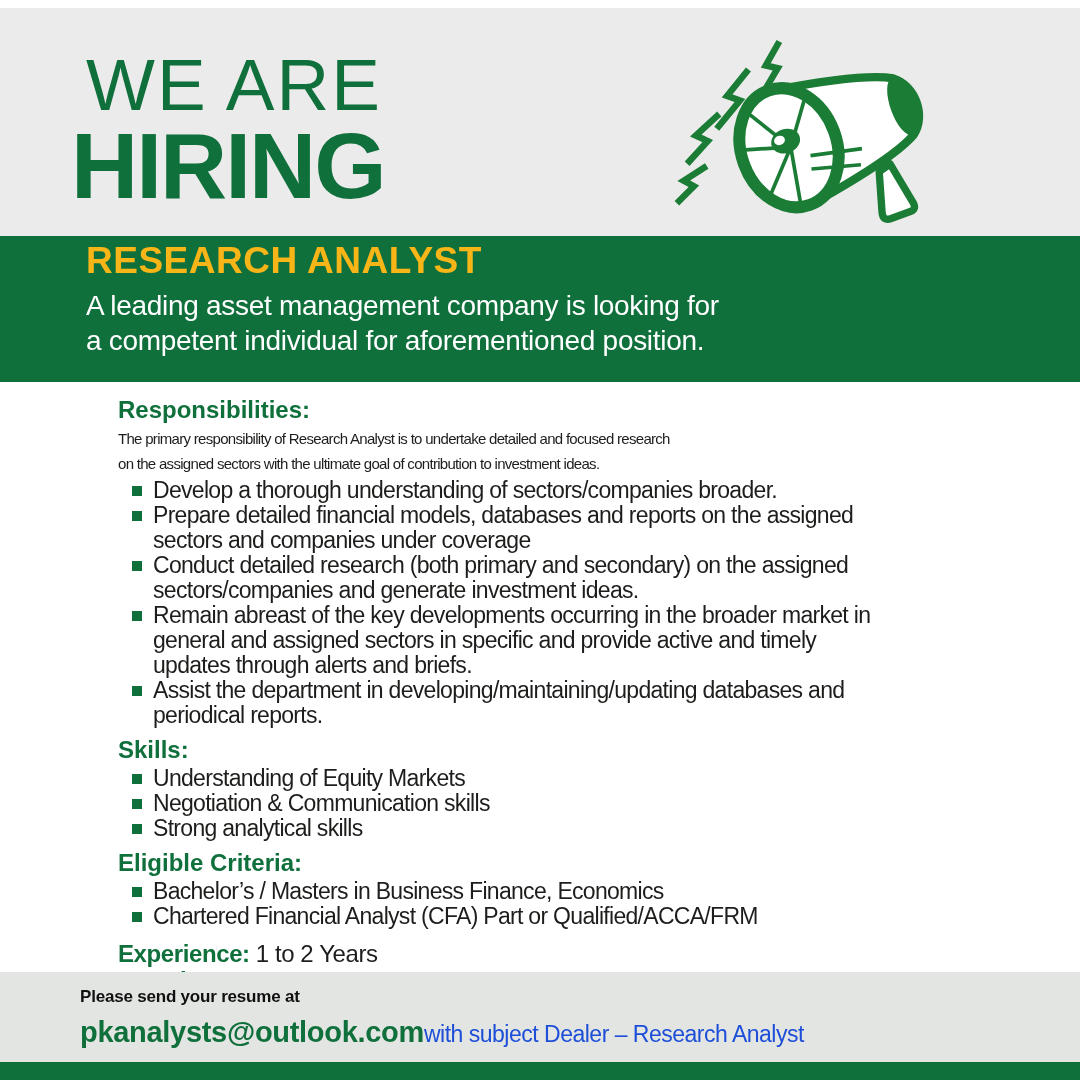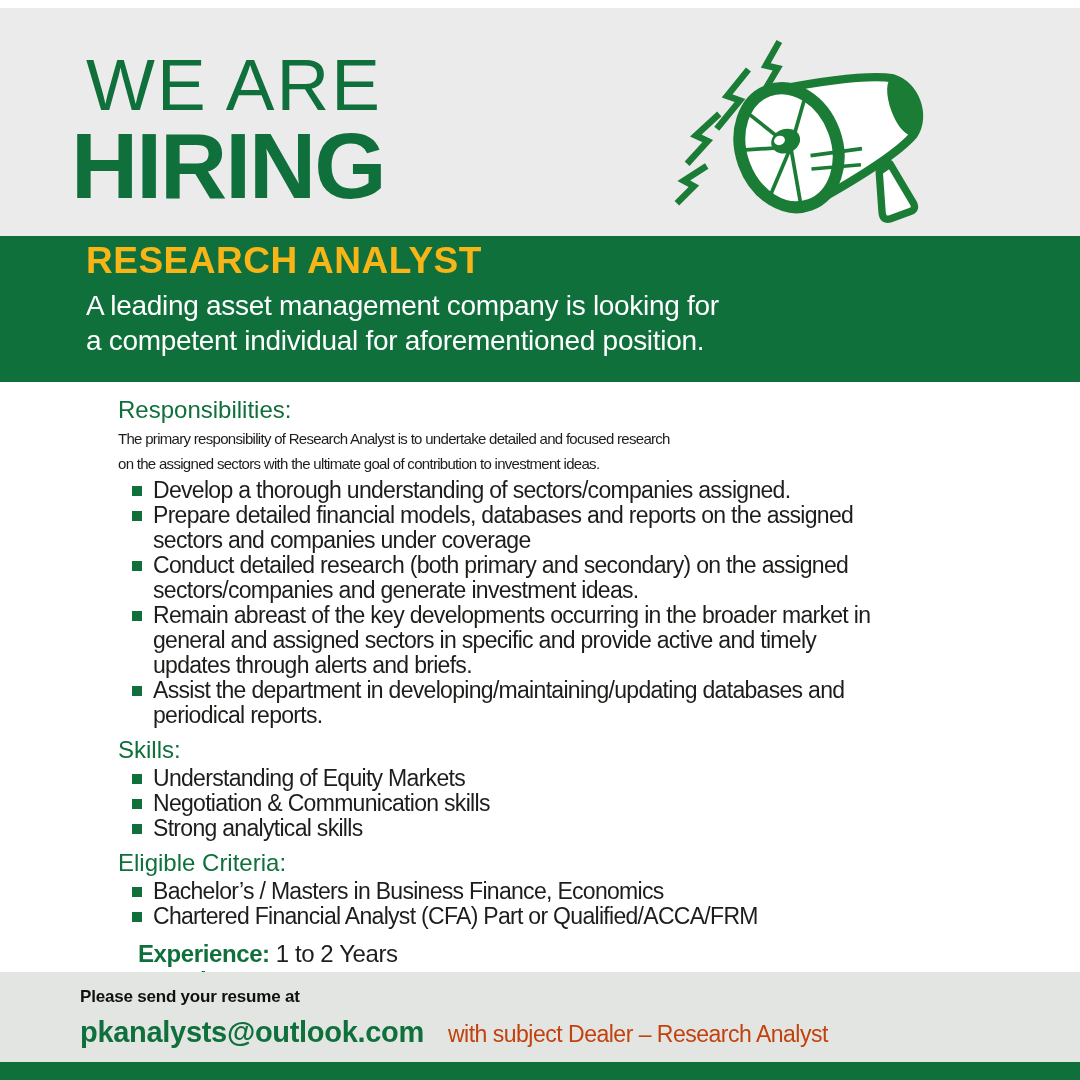--- a/index.html
+++ b/index.html
@@ -41,46 +41,46 @@
     color:var(--yellow);font-size:37px;font-weight:800;
     letter-spacing:.5px;line-height:1.15;margin-bottom:5px;
   }
   .banner-text{
     color:#ffffff;font-size:28px;font-weight:400;
     line-height:35px;white-space:pre-line;letter-spacing:-.3px;
   }
   
   .bodyc{padding:6px 10px 0 118px;color:var(--ink);}
   .sec-head{
-    color:var(--green);font-size:24px;font-weight:400;
+    color:var(--green);font-size:24px;font-weight:700;
     line-height:24px;margin:10px 0 4px;
   }
   .intro{
     font-size:15px;line-height:25px;letter-spacing:-.7px;
     white-space:pre-line;margin-bottom:2px;
   }
   .bullet{display:flex;font-size:23px;line-height:25px;letter-spacing:-.7px;}
   .bullet .sq{
     flex:none;width:10px;height:10px;background:var(--green);
     margin:8px 11px 0 14px;
   }
   .bullet .txt{white-space:pre-line;}
-  .details{margin-top:11px;margin-left:20px;}
+  .details{margin-top:11px;}
   .detail-row{font-size:24px;line-height:27px;letter-spacing:-.4px;}
   .detail-label{color:var(--green);font-weight:700;margin-right:6px;}
   .detail-value{color:var(--ink);font-weight:400;}
   
   .footer{
     position:absolute;left:0;right:0;bottom:18px;height:90px;
     background:var(--ftr-gray);padding:15px 20px 0 80px;
   }
   .f1{font-size:17px;font-weight:700;color:#101010;letter-spacing:-.2px;}
   .f2{margin-top:9px;display:flex;align-items:baseline;}
   .f2 .email{font-size:29px;font-weight:800;color:var(--green);letter-spacing:-.3px;}
-  .f2 .suffix{font-size:23px;font-weight:400;color:#c2410c;margin-left:24px;letter-spacing:-.5px;}
+  .f2 .suffix{font-size:23px;font-weight:400;color:#1d4ed8;margin-left:0;letter-spacing:-.5px;}
   .bottom-strip{position:absolute;left:0;right:0;bottom:0;height:18px;background:var(--green);}
 </style>
 </head>
 <body>
 
 <div class="poster">
 
   <div class="hdr">
     <div class="we">WE ARE</div>
     <div class="hiring">HIRING</div>
@@ -121,21 +121,21 @@
   </div>
 
   <div class="bodyc">
     <div id="sections">
         <div>
           <div class="sec-head">Responsibilities:</div>
           <div class="intro">The primary responsibility of Research Analyst is to undertake detailed and focused research
 on the assigned sectors with the ultimate goal of contribution to investment ideas.</div>
           <div class="bullet">
             <span class="sq"></span>
-            <span class="txt">Develop a thorough understanding of sectors/companies assigned.</span>
+            <span class="txt">Develop a thorough understanding of sectors/companies broader.</span>
           </div>
           <div class="bullet">
             <span class="sq"></span>
             <span class="txt">Prepare detailed financial models, databases and reports on the assigned
 sectors and companies under coverage</span>
           </div>
           <div class="bullet">
             <span class="sq"></span>
             <span class="txt">Conduct detailed research (both primary and secondary) on the assigned
 sectors/companies and generate investment ideas.</span>

